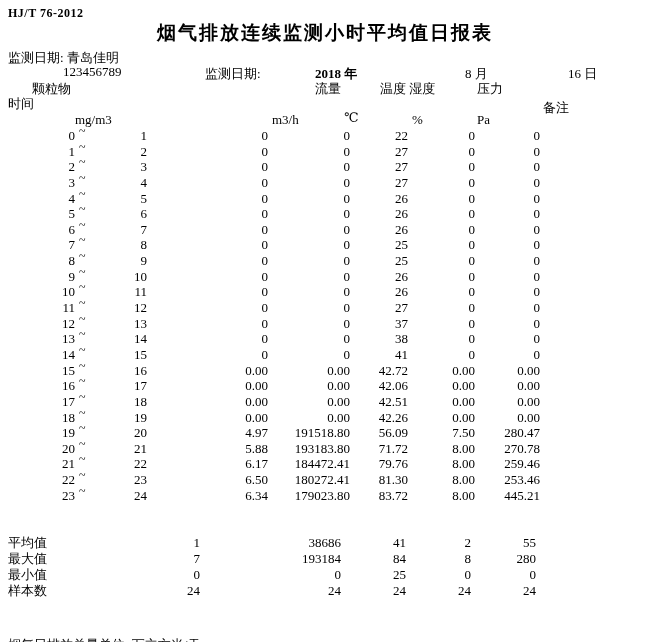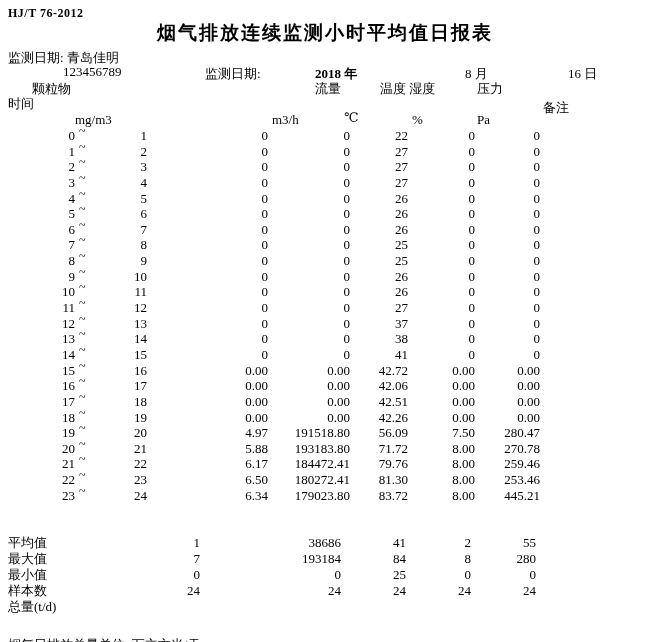--- a/index.html
+++ b/index.html
@@ -363,23 +363,15 @@
       <span class="cell s-press">0</span>
     </div>
     <div class="srow">
       <span class="s-label">样本数</span>
       <span class="cell s-pm">24</span>
       <span class="cell s-flow">24</span>
       <span class="cell s-temp">24</span>
       <span class="cell s-hum">24</span>
       <span class="cell s-press">24</span>
     </div>
-    <div class="srow">
-      <span class="s-label">总量(t/d)</span>
-      <span class="cell s-pm"></span>
-      <span class="cell s-flow"></span>
-      <span class="cell s-temp"></span>
-      <span class="cell s-hum"></span>
-      <span class="cell s-press"></span>
-    </div>
   </div>
 
 <div class="abs" id="footer-note">烟气日排放总量单位: 万立方米/天</div>
 
 </body></html>

